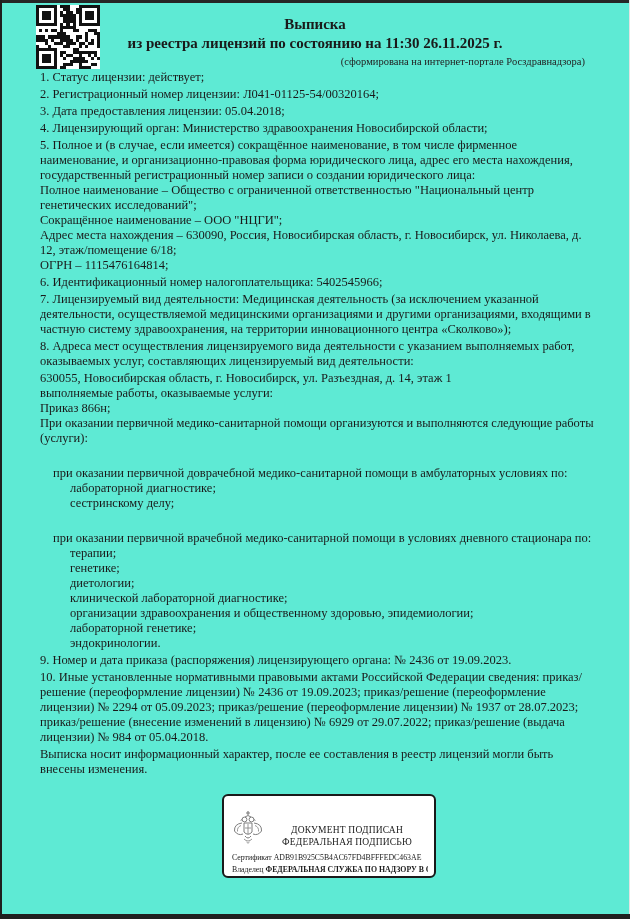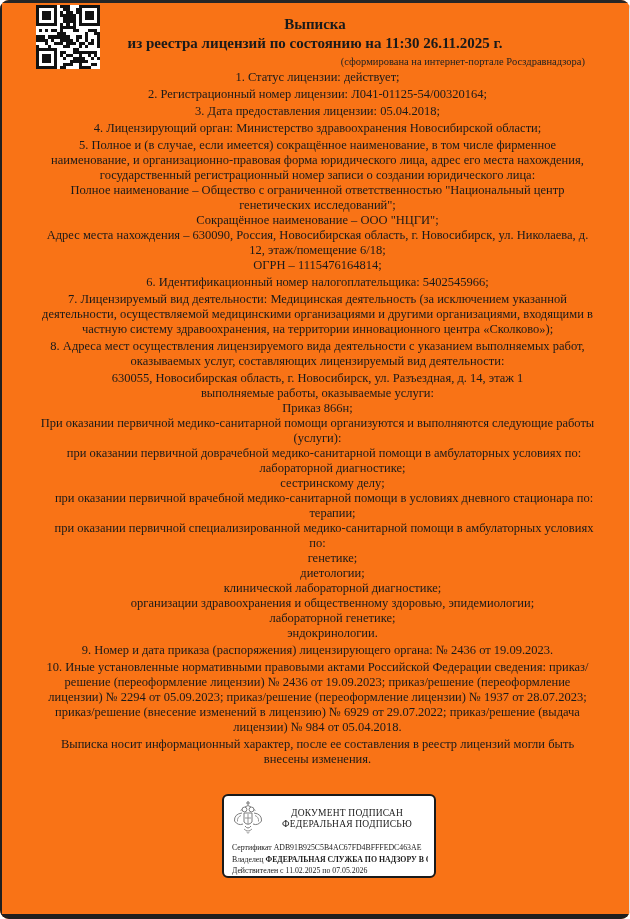--- a/index.html
+++ b/index.html
@@ -1,61 +1,60 @@
 <!DOCTYPE html>
 <html><head>
 <meta charset="utf-8">
 <style>
   html,body{margin:0;padding:0;background:#ffffff;}
   .page{
     position:relative;
     width:630px;height:919px;
-    background:#f97316;
+    background:#5eead4;
     color:#1a1a1a;
     font-family:"Liberation Serif", serif;
     overflow:hidden;
     box-sizing:border-box;
-    border-radius:9px;
   }
   
   .edge-top{position:absolute;top:0;left:0;right:0;height:3px;background:#262626;}
   .edge-bottom{position:absolute;bottom:0;left:0;right:0;height:5px;background:#1f1f1f;}
   .edge-left{position:absolute;top:0;bottom:0;left:0;width:2px;background:#1f1f1f;}
   .edge-right{position:absolute;top:0;bottom:0;right:0;width:1px;background:#e3e3e3;}
 
   .qr{position:absolute;left:36px;top:5px;width:64px;height:64px;}
   .qr svg{display:block;width:64px;height:64px;shape-rendering:crispEdges;}
 
   .header{padding-top:15px;text-align:center;}
   .title{font-weight:bold;font-size:15px;line-height:19px;}
   .subtitle{text-align:right;font-size:10.5px;line-height:12px;margin:3px 45px 0 0;color:#222;}
 
   .body-text{
     margin:1px 35px 0 40px;
     font-size:12.5px;
     line-height:15px;
-    text-align:center;
+    text-align:left;
   }
   .body-text p{margin:0;padding:0;}
   .body-text p.s-item{margin-top:2px;}
-  .body-text p.s-ind1{text-indent:13px;}
+  .body-text p.s-ind1{text-indent:13px;margin-top:20px;}
   .body-text p.s-ind2{padding-left:30px;}
 
   .stamp{
     position:absolute;
     left:222px;top:794px;
     width:214px;height:84px;
     border:2px solid #1a1a1a;
     border-radius:6px;
     background:#fff;
     box-sizing:border-box;
     padding:4px 6px 3px 8px;
     overflow:hidden;
   }
-  .stamp-head{display:flex;align-items:center;}
+  .stamp-head{display:flex;align-items:flex-end;margin-top:10px;}
   .stamp-emblem{flex:0 0 34px;height:38px;}
   .stamp-emblem svg{display:block;width:32px;height:38px;}
   .stamp-titles{flex:1;text-align:center;font-size:9.5px;line-height:11.5px;letter-spacing:.2px;color:#1a1a1a;}
   .stamp-lines{margin-top:4px;font-size:7.8px;line-height:11.5px;white-space:nowrap;overflow:hidden;color:#1a1a1a;}
   .stamp-lines .b{font-weight:bold;}
 </style>
 </head>
 <body>
 
 <div class="page">
@@ -326,21 +325,20 @@
       <p class="s-item">8. Адреса мест осуществления лицензируемого вида деятельности с указанием выполняемых работ, оказываемых услуг, составляющих лицензируемый вид деятельности:</p>
       <p class="s-item">630055, Новосибирская область, г. Новосибирск, ул. Разъездная, д. 14, этаж 1</p>
       <p class="s-plain">выполняемые работы, оказываемые услуги:</p>
       <p class="s-plain">Приказ 866н;</p>
       <p class="s-plain">При оказании первичной медико-санитарной помощи организуются и выполняются следующие работы (услуги):</p>
       <p class="s-ind1">при оказании первичной доврачебной медико-санитарной помощи в амбулаторных условиях по:</p>
       <p class="s-ind2">лабораторной диагностике;</p>
       <p class="s-ind2">сестринскому делу;</p>
       <p class="s-ind1">при оказании первичной врачебной медико-санитарной помощи в условиях дневного стационара по:</p>
       <p class="s-ind2">терапии;</p>
-      <p class="s-ind1">при оказании первичной специализированной медико-санитарной помощи в амбулаторных условиях по:</p>
       <p class="s-ind2">генетике;</p>
       <p class="s-ind2">диетологии;</p>
       <p class="s-ind2">клинической лабораторной диагностике;</p>
       <p class="s-ind2">организации здравоохранения и общественному здоровью, эпидемиологии;</p>
       <p class="s-ind2">лабораторной генетике;</p>
       <p class="s-ind2">эндокринологии.</p>
       <p class="s-item">9. Номер и дата приказа (распоряжения) лицензирующего органа: № 2436 от 19.09.2023.</p>
       <p class="s-item">10. Иные установленные нормативными правовыми актами Российской Федерации сведения: приказ/решение (переоформление лицензии) № 2436 от 19.09.2023; приказ/решение (переоформление лицензии) № 2294 от 05.09.2023; приказ/решение (переоформление лицензии) № 1937 от 28.07.2023; приказ/решение (внесение изменений в лицензию) № 6929 от 29.07.2022; приказ/решение (выдача лицензии) № 984 от 05.04.2018.</p>
       <p class="s-item">Выписка носит информационный характер, после ее составления в реестр лицензий могли быть внесены изменения.</p>
     </div>

